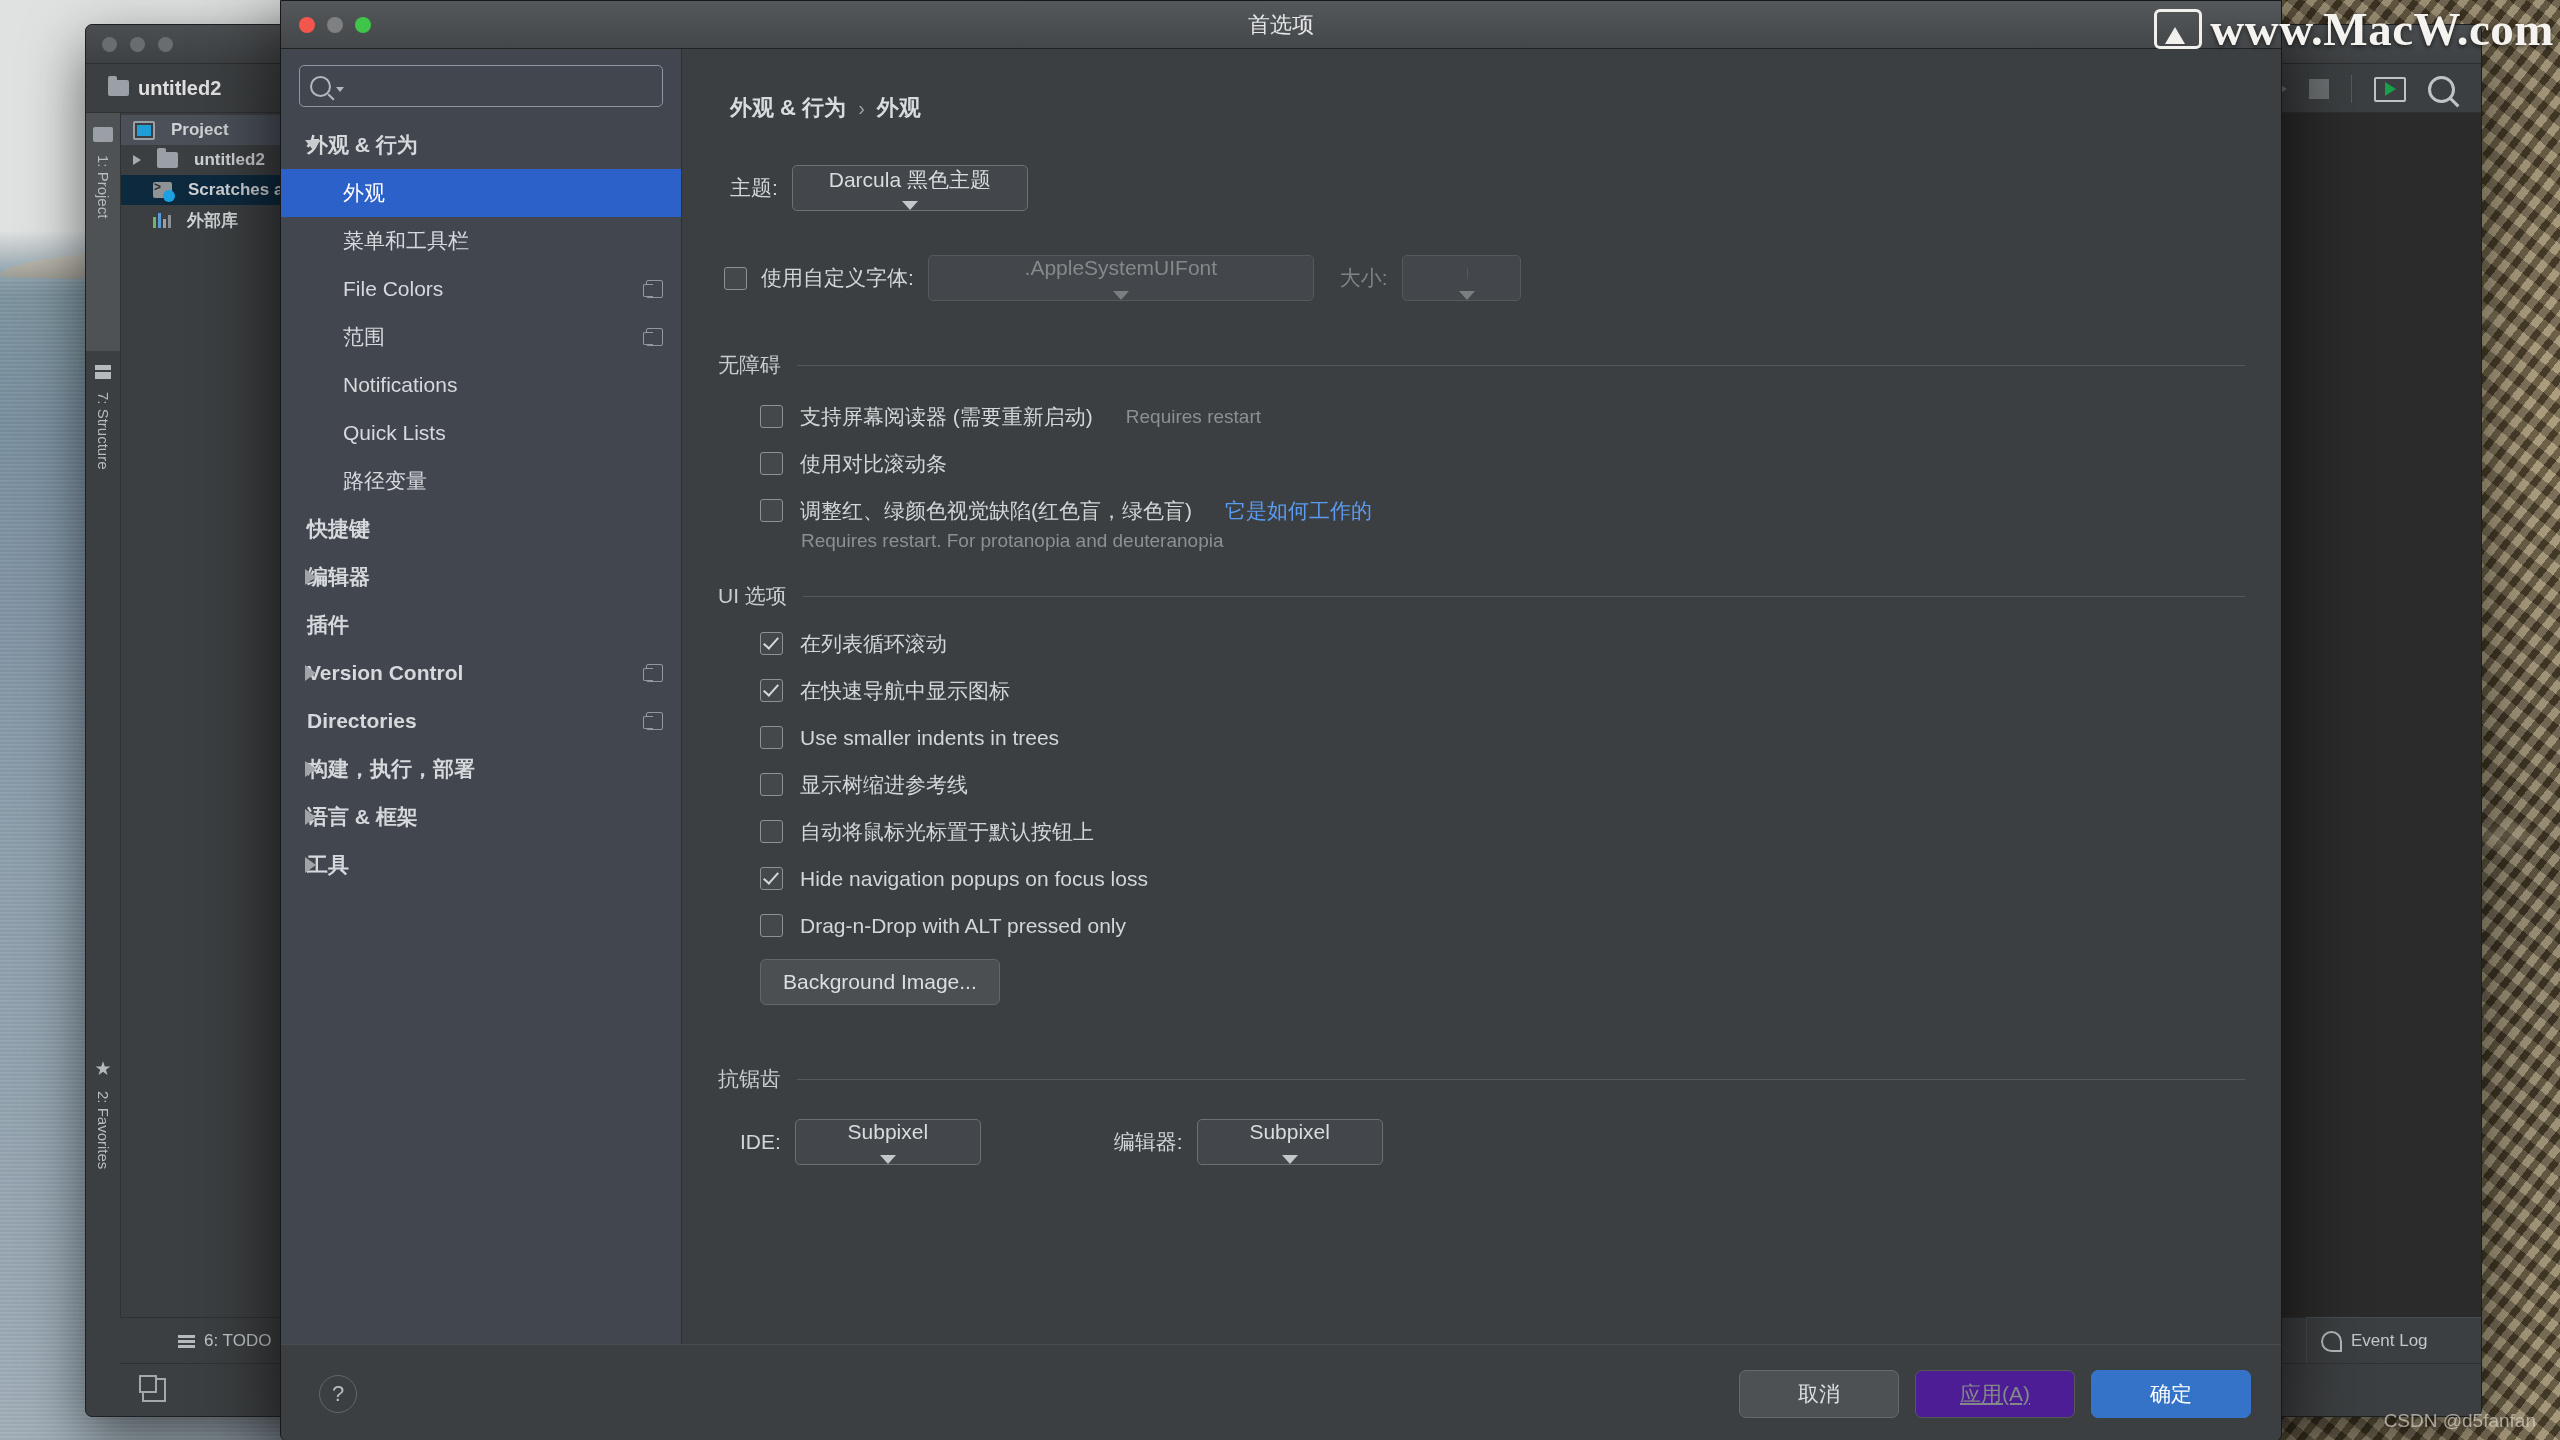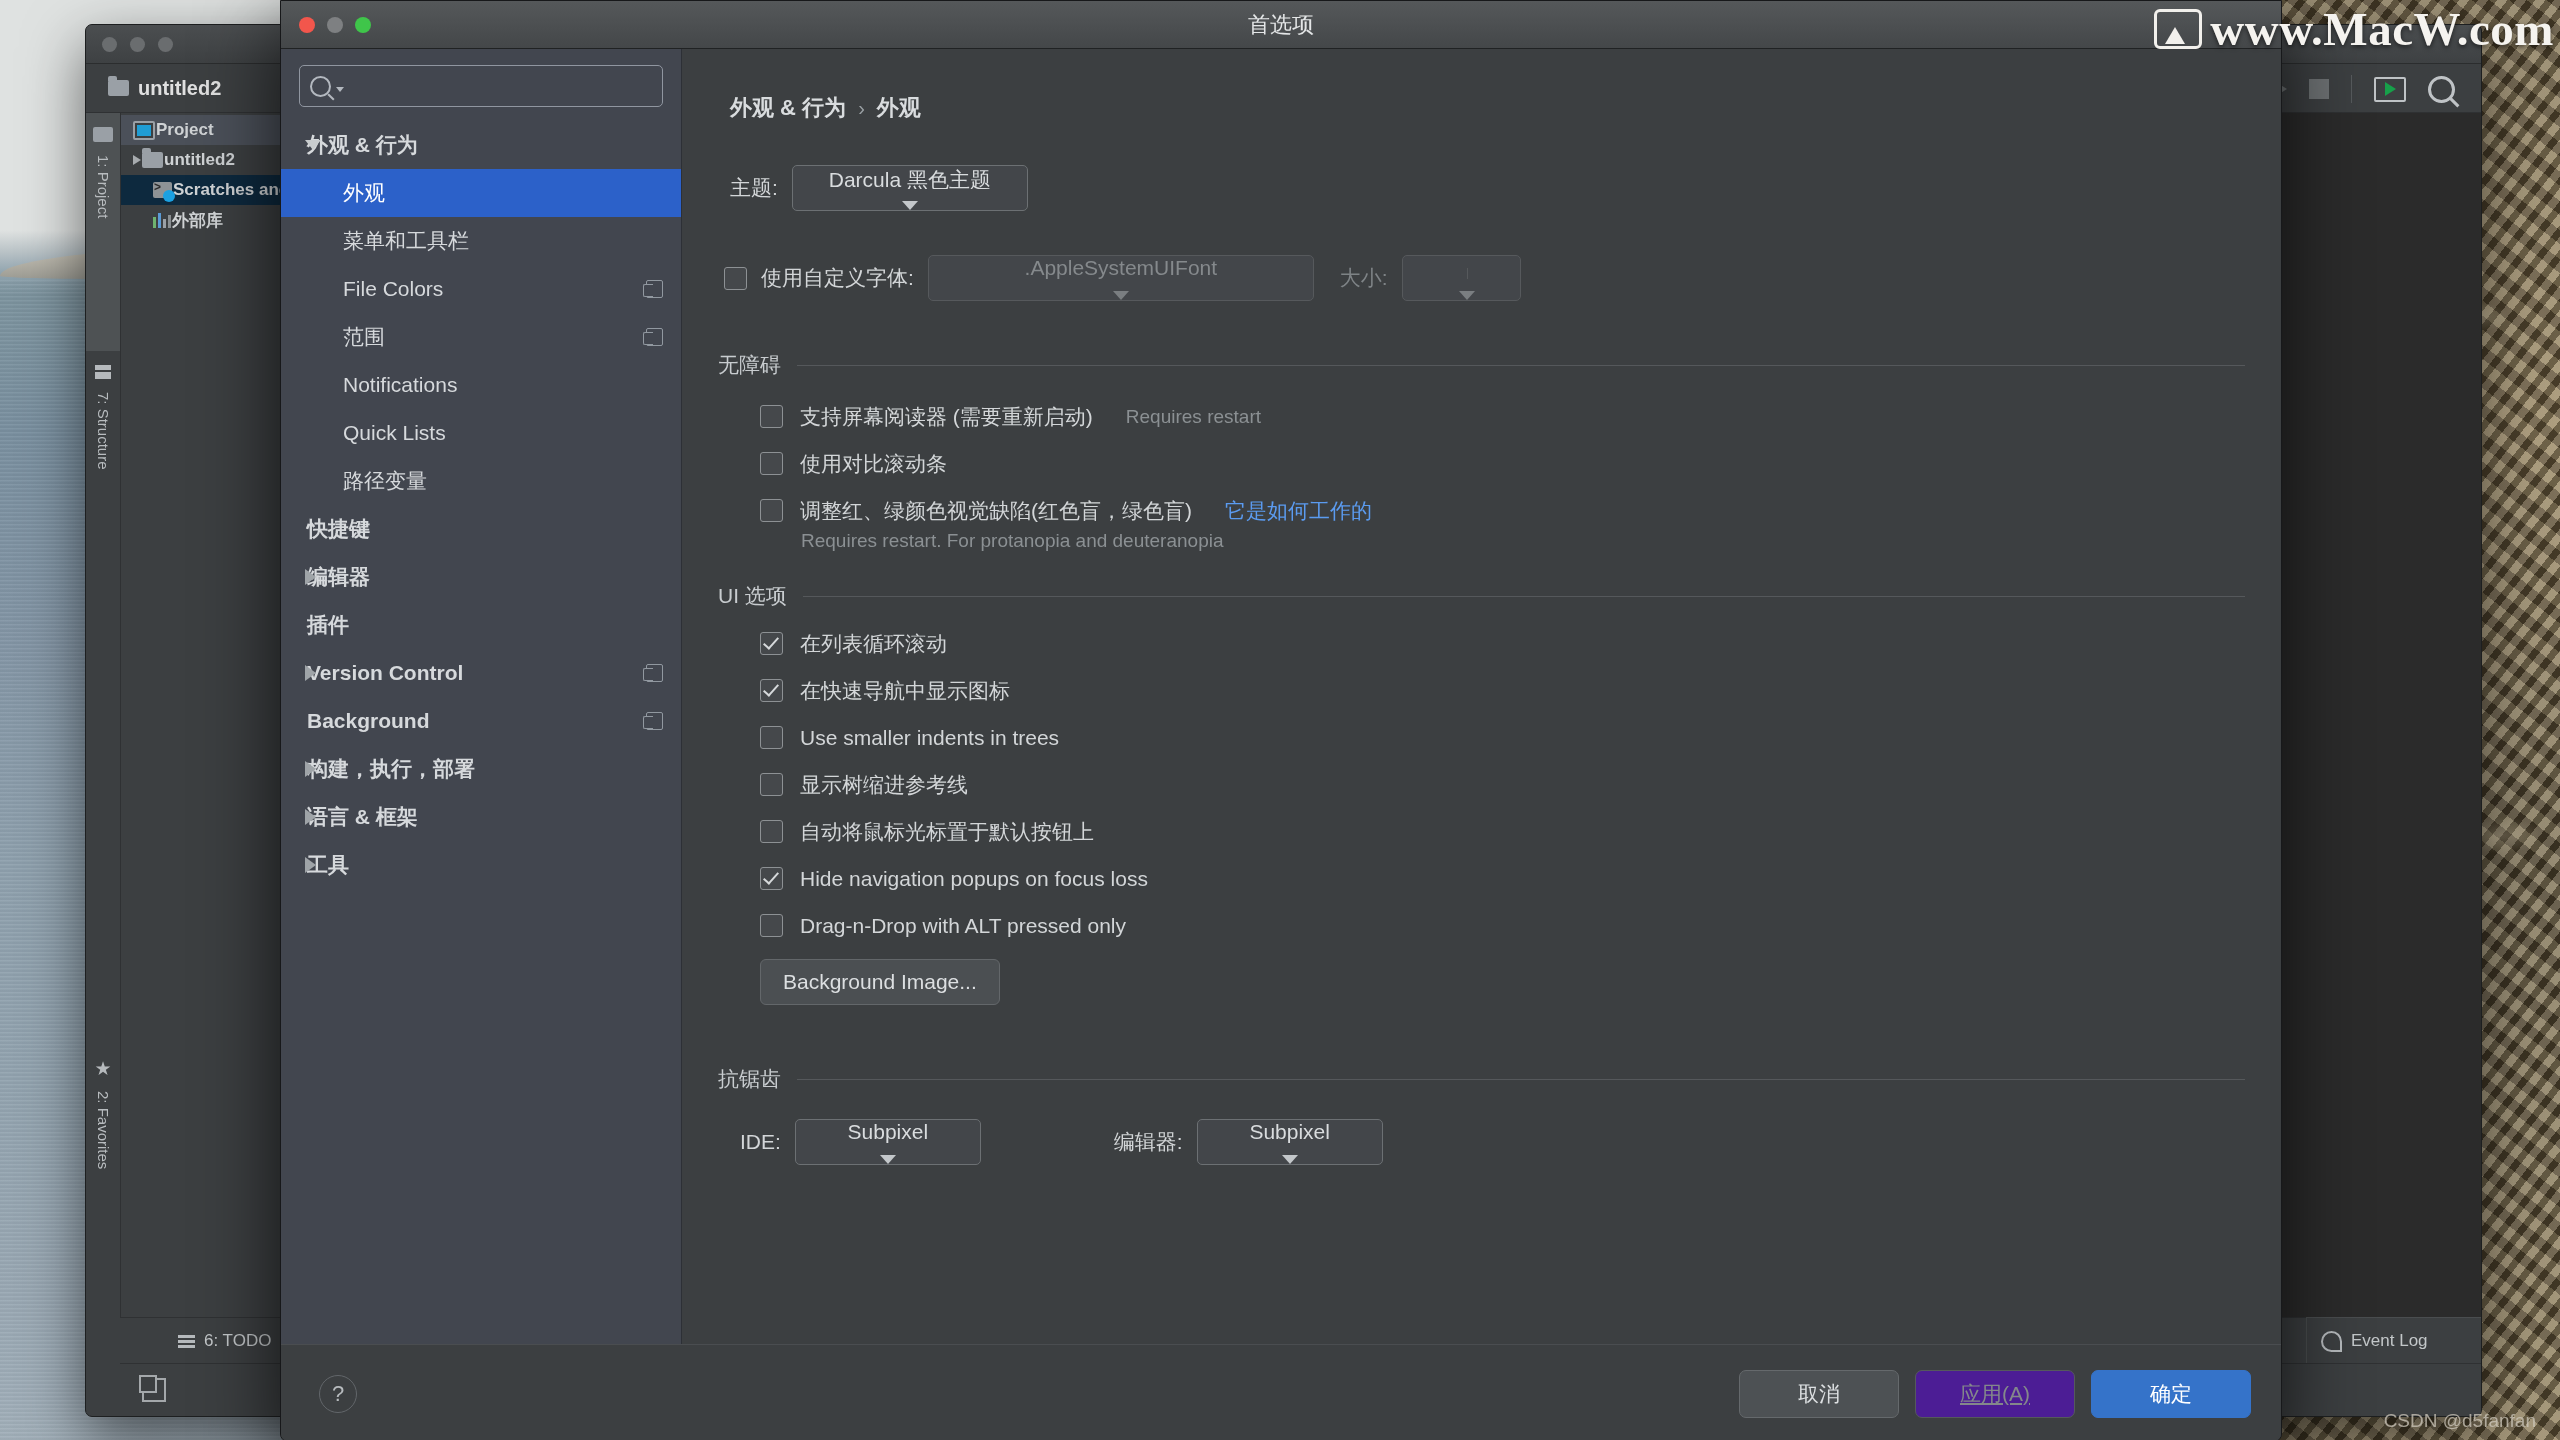--- a/index.html
+++ b/index.html
@@ -63,21 +63,21 @@
   #ide .body{display:flex;height:1240px;}
   #ide .leftstrip{width:34px;background:#3c3f41;border-right:1px solid #2f3133;
     position:relative;flex:none;}
   .vtab{position:absolute;left:0;width:34px;color:#b8bcbf;font-size:15px;
     writing-mode:vertical-rl;text-orientation:mixed;display:flex;align-items:center;gap:7px;
     padding-top:8px;}
   .vtab.sel{background:#4e5254;}
   .vtab .ic{writing-mode:horizontal-tb;}
 
   #ide .projpanel{width:240px;background:#3c3f41;border-right:1px solid #2f3133;flex:none;padding-top:2px;}
-  .tree-row{height:30px;display:flex;align-items:center;gap:1px;padding-left:12px;color:#cfd2d4;font-size:17px;font-weight:bold;white-space:nowrap;}
+  .tree-row{height:30px;display:flex;align-items:center;gap:16px;padding-left:12px;color:#cfd2d4;font-size:17px;font-weight:bold;white-space:nowrap;}
   .tree-row.header{background:#4b5059;}
   .tree-row.sel{background:#0d293e;}
   .tri{width:0;height:0;border-left:8px solid #a7abae;border-top:5px solid transparent;border-bottom:5px solid transparent;flex:none;}
   .ic-proj{width:18px;height:15px;background:#3b3f41;border:2px solid #9aa0a6;border-radius:2px;position:relative;flex:none;}
   .ic-proj:after{content:"";position:absolute;inset:2px;background:#1f9dd4;}
   .ic-scratch{width:19px;height:16px;position:relative;flex:none;background:#8e9396;border-radius:2px;}
   .ic-scratch:before{content:">";position:absolute;left:1px;top:-2px;font-size:12px;color:#2b2b2b;font-weight:bold;}
   .ic-scratch:after{content:"";position:absolute;right:-3px;bottom:-4px;width:12px;height:12px;border-radius:50%;background:#1ba1e2;}
   .ic-lib{width:18px;height:15px;flex:none;display:flex;gap:2px;align-items:flex-end;}
   .ic-lib i{display:block;width:3px;background:#9aa0a6;}
@@ -343,21 +343,21 @@
           </div>
           <div class="node lvl0">
             <span>插件</span>
           </div>
           <div class="node lvl0">
             <span style="position: absolute; left: 24px; width: 0px; height: 0px; border-top: 8px solid transparent; border-bottom: 8px solid transparent; border-left: 11px solid rgb(159, 164, 168);"></span>
             <span>Version Control</span>
             <span class="copy-ic"></span>
           </div>
           <div class="node lvl0">
-            <span>Background</span>
+            <span>Directories</span>
             <span class="copy-ic"></span>
           </div>
           <div class="node lvl0">
             <span style="position: absolute; left: 24px; width: 0px; height: 0px; border-top: 8px solid transparent; border-bottom: 8px solid transparent; border-left: 11px solid rgb(159, 164, 168);"></span>
             <span>构建，执行，部署</span>
           </div>
           <div class="node lvl0">
             <span style="position: absolute; left: 24px; width: 0px; height: 0px; border-top: 8px solid transparent; border-bottom: 8px solid transparent; border-left: 11px solid rgb(159, 164, 168);"></span>
             <span>语言 &amp; 框架</span>
           </div>

